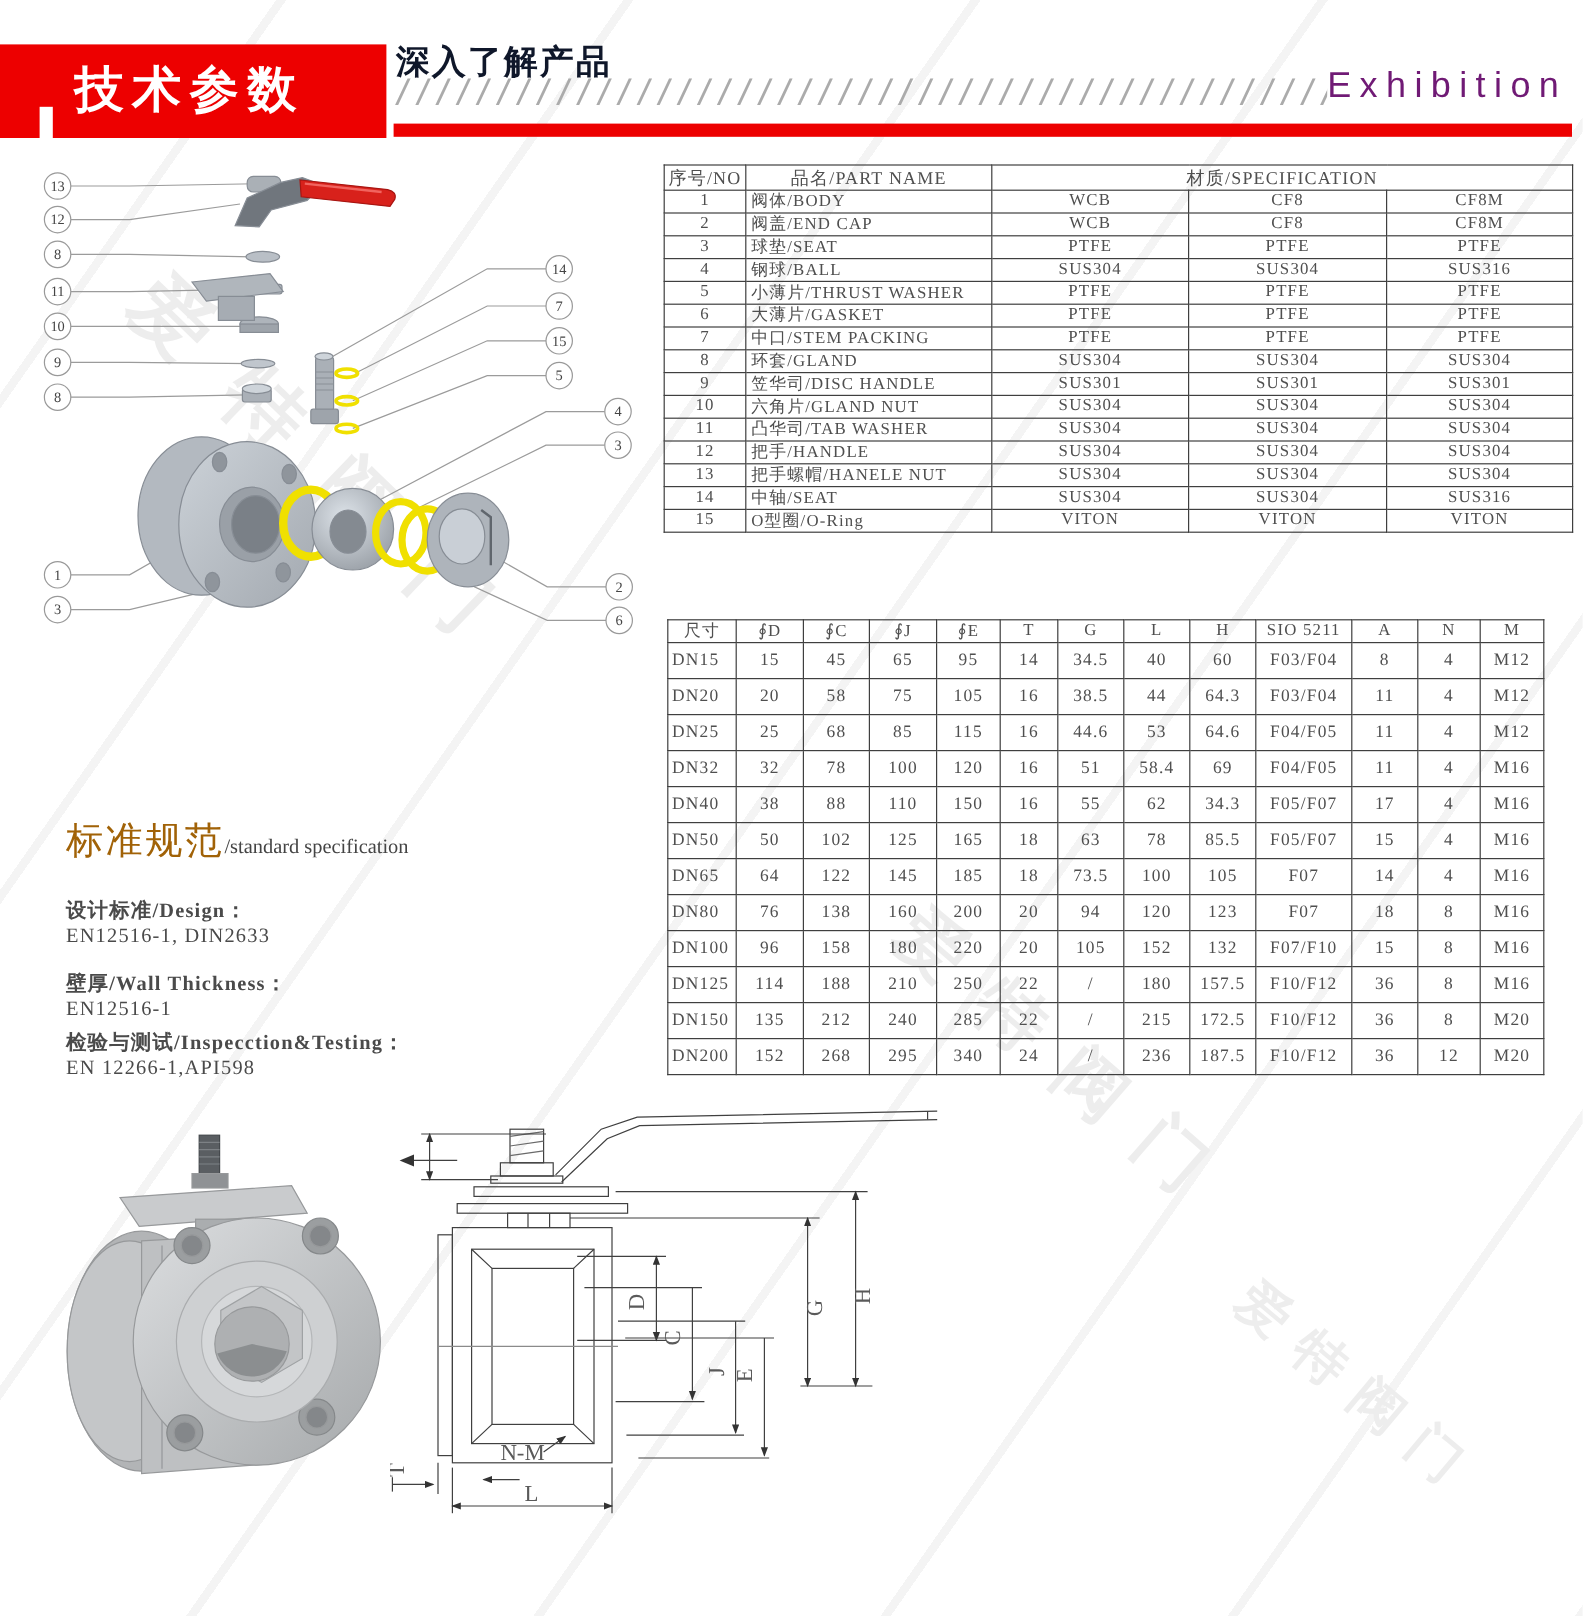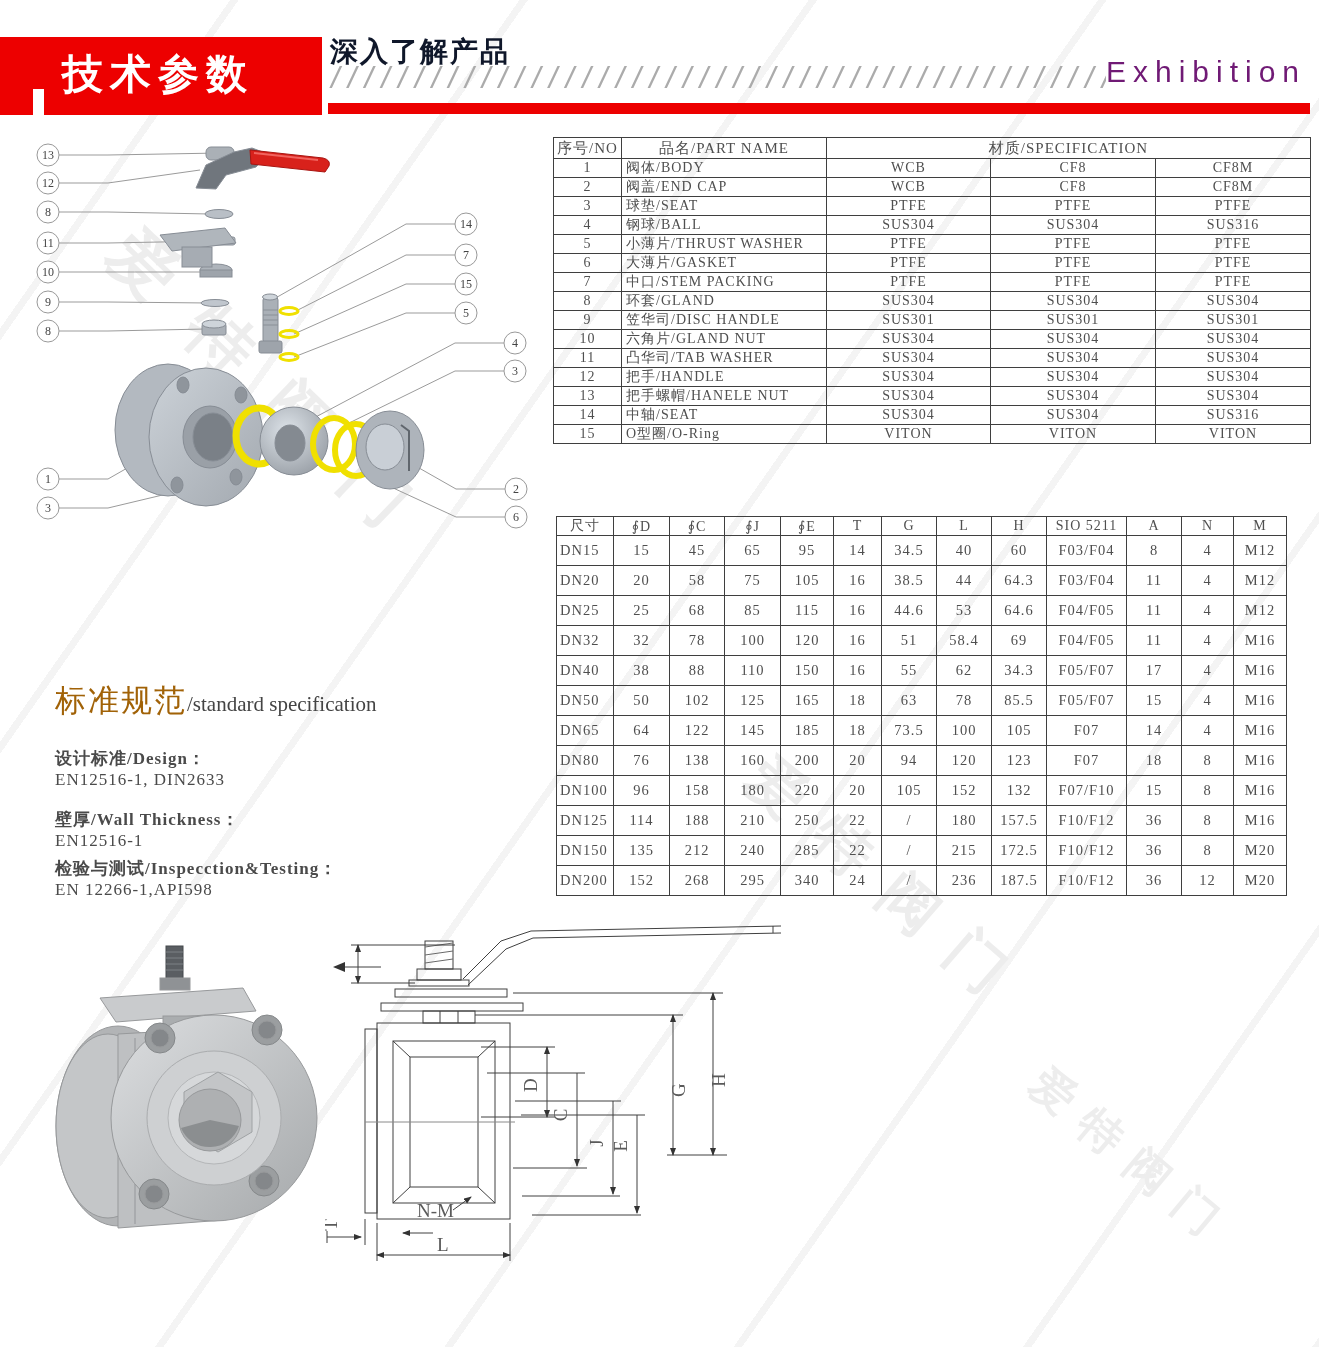--- a/index.html
+++ b/index.html
@@ -47,21 +47,21 @@
   .spec-table td { height:19px; font-size:14px; }
   .spec-table td:nth-child(2) { text-align:left; padding-left:4px; }
   .dims-table th { height:19px; font-size:14px; font-weight:400; }
   .dims-table td { height:30px; font-size:14.5px; }
   .dims-table td:first-child { text-align:left; padding-left:3px; }
 
   
   .standards { left:55px; top:680px; width:360px; color:#3f3f3f;
     font-family:"Liberation Serif","DejaVu Serif",serif; }
   .standards .t-cn { font-size:31px; letter-spacing:2px; color:#a16207; }
-  .standards .t-en { font-size:21px; color:#444; }
+  .standards .t-en { font-size:17px; color:#444; }
   .std-item { margin-top:15px; }
   .std-item .lbl { font-size:17px; letter-spacing:1px; line-height:21px; color:#4a4a4a;font-weight:bold; }
   .std-item .val { font-size:17px; letter-spacing:1px; line-height:21px; color:#4a4a4a; }
 
   svg text { font-family:"Liberation Serif","DejaVu Serif",serif; }
 </style>
 </head>
 <body>
 
 <div class="page">

